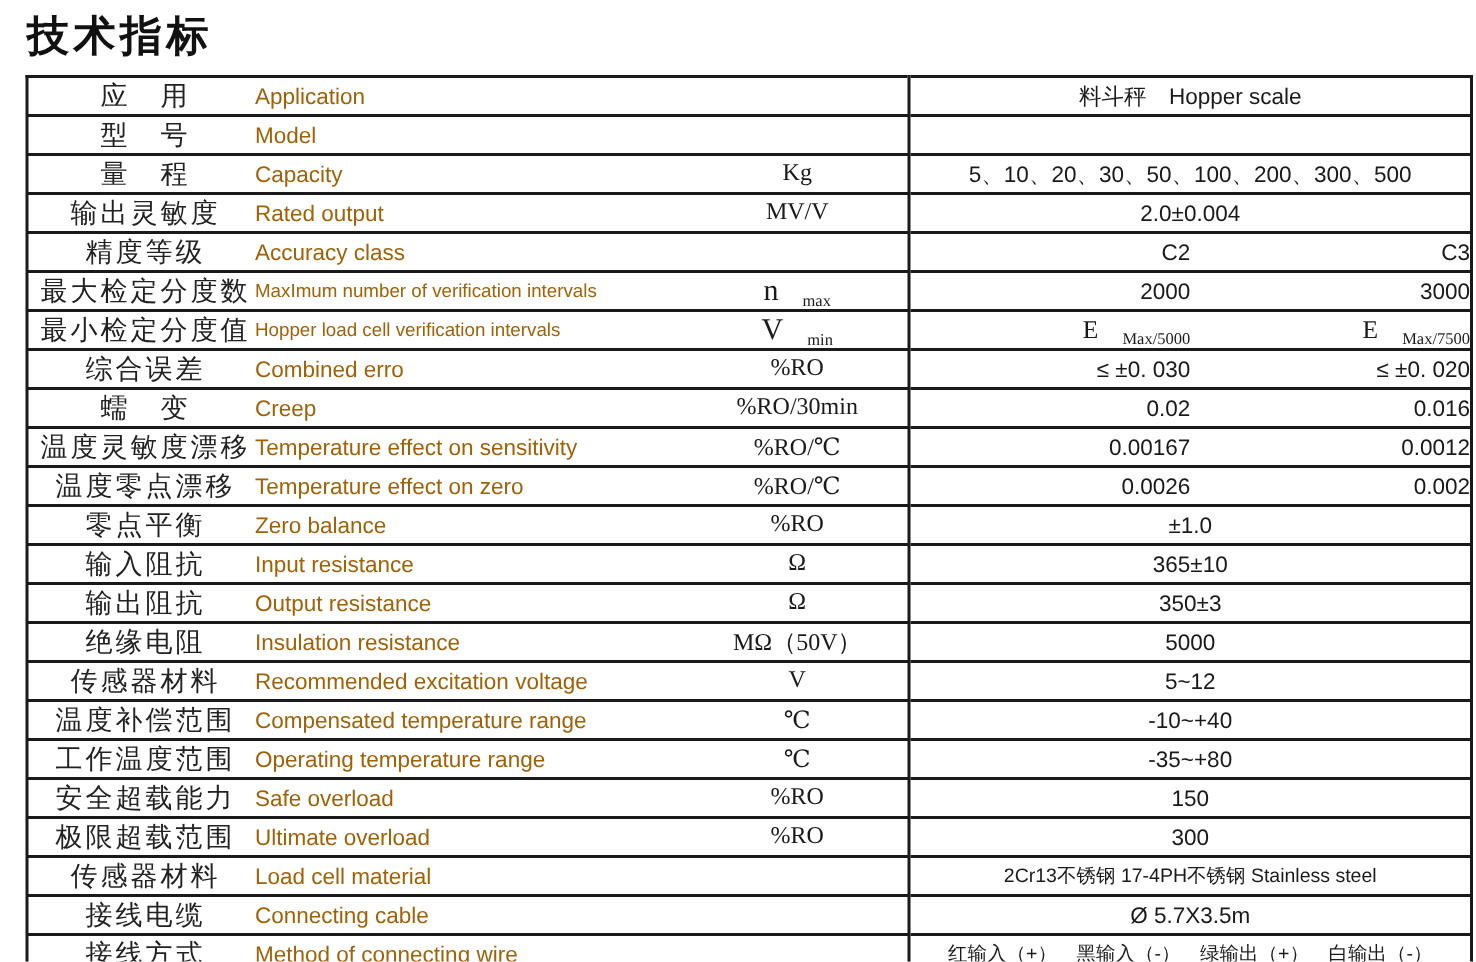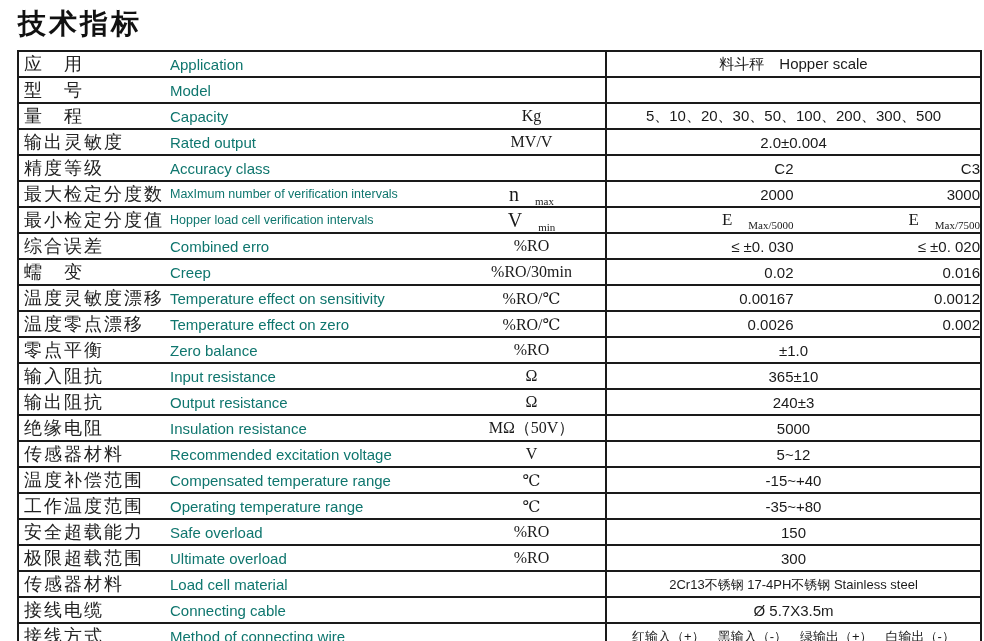--- a/index.html
+++ b/index.html
@@ -39,24 +39,25 @@
     vertical-align: middle;
     white-space: nowrap;
     overflow: hidden;
   }
   tr:last-child td { border-bottom: none; }
   td.cn {
     padding-left: 5px;
     font-size: 18px;
     letter-spacing: 2px;
     color: #222;
+    text-align: center;
   }
   td.en {
     font-size: 15px;
-    color: #0f766e;
+    color: #a16207;
   }
   td.en.small-en { font-size: 12.5px; }
   td.unit {
     text-align: center;
     font-family: "Liberation Serif", "DejaVu Serif", serif;
     font-size: 16px;
   }
   td.unit .base {
     font-size: 20px;
     font-family: "Liberation Serif", "DejaVu Serif", serif;
@@ -212,39 +213,39 @@
         <tr>
           <td class="cn">输入阻抗</td>
           <td class="en">Input resistance</td>
           <td class="unit">Ω</td>
           <td class="value"><span class="single">365±10</span></td>
         </tr>
         <tr>
           <td class="cn">输出阻抗</td>
           <td class="en">Output resistance</td>
           <td class="unit">Ω</td>
-          <td class="value"><span class="single">240±3</span></td>
+          <td class="value"><span class="single">350±3</span></td>
         </tr>
         <tr>
           <td class="cn">绝缘电阻</td>
           <td class="en">Insulation resistance</td>
           <td class="unit">MΩ（50V）</td>
           <td class="value"><span class="single">5000</span></td>
         </tr>
         <tr>
           <td class="cn">传感器材料</td>
           <td class="en">Recommended excitation voltage</td>
           <td class="unit">V</td>
           <td class="value"><span class="single">5~12</span></td>
         </tr>
         <tr>
           <td class="cn">温度补偿范围</td>
           <td class="en">Compensated temperature range</td>
           <td class="unit">℃</td>
-          <td class="value"><span class="single">-15~+40</span></td>
+          <td class="value"><span class="single">-10~+40</span></td>
         </tr>
         <tr>
           <td class="cn">工作温度范围</td>
           <td class="en">Operating temperature range</td>
           <td class="unit">℃</td>
           <td class="value"><span class="single">-35~+80</span></td>
         </tr>
         <tr>
           <td class="cn">安全超载能力</td>
           <td class="en">Safe overload</td>

